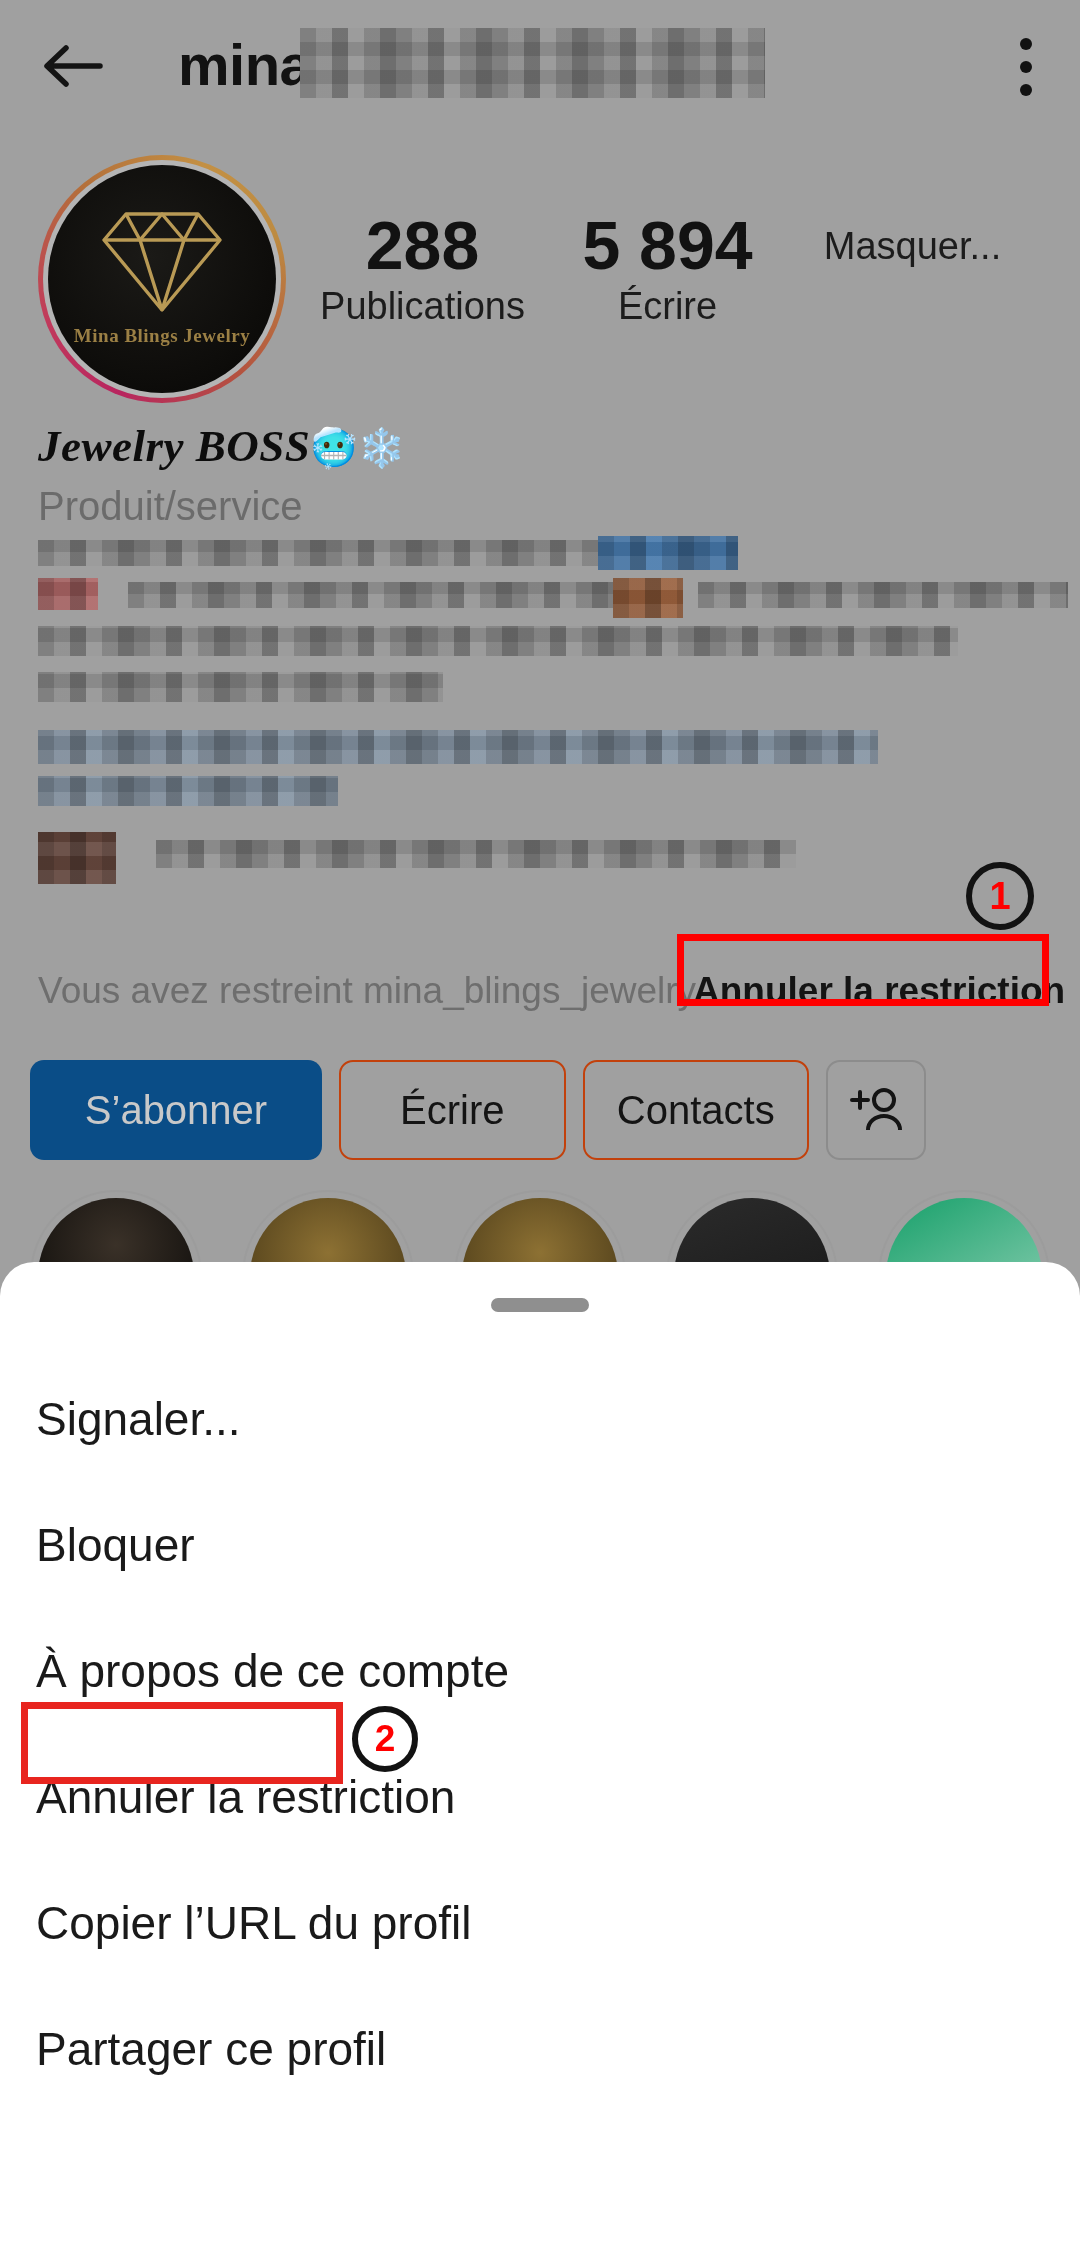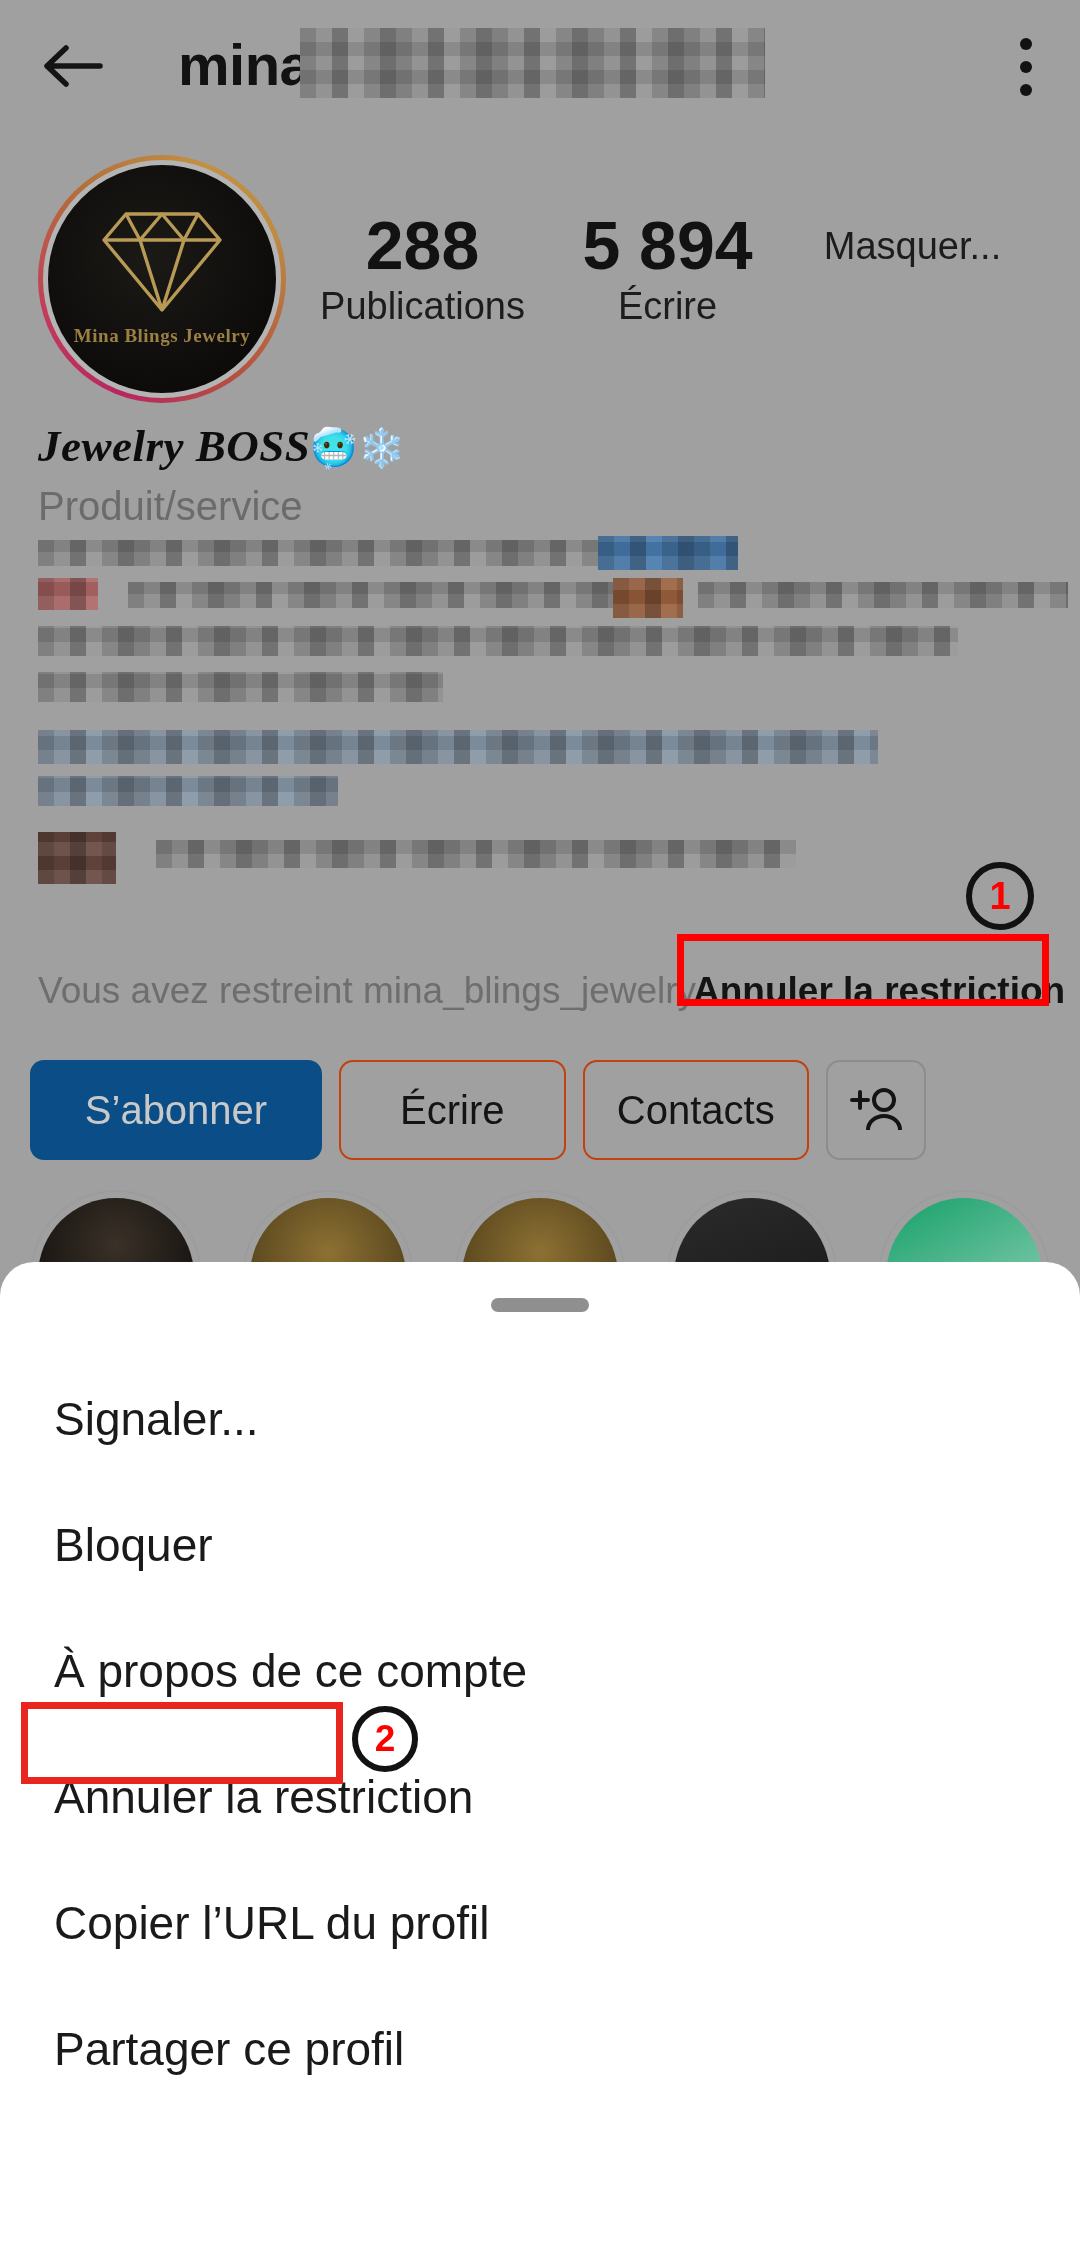--- a/index.html
+++ b/index.html
@@ -191,21 +191,21 @@
     border-radius:34px 34px 0 0;
   }
   #sheet-handle {
     position:absolute; left:50%; transform:translateX(-50%);
     top:36px; width:98px; height:14px; border-radius:7px;
     background:#8f8f8f;
   }
   #menu { position:absolute; left:0; top:94px; width:1080px; }
   .menu-item {
     height:126px; display:flex; align-items:center;
-    padding-left:54px;
+    padding-left:36px;
     font-size:46px; color:#1a1a1a; line-height:126px;
   }
   .menu-item.highlighted { position:relative; }
   #highlight-2 {
     position:absolute; left:21px; top:1702px;
     width:322px; height:82px; border:7px solid #e8251f;
     background:transparent;
   }
   #badge-2 {
     position:absolute; left:352px; top:1706px;

